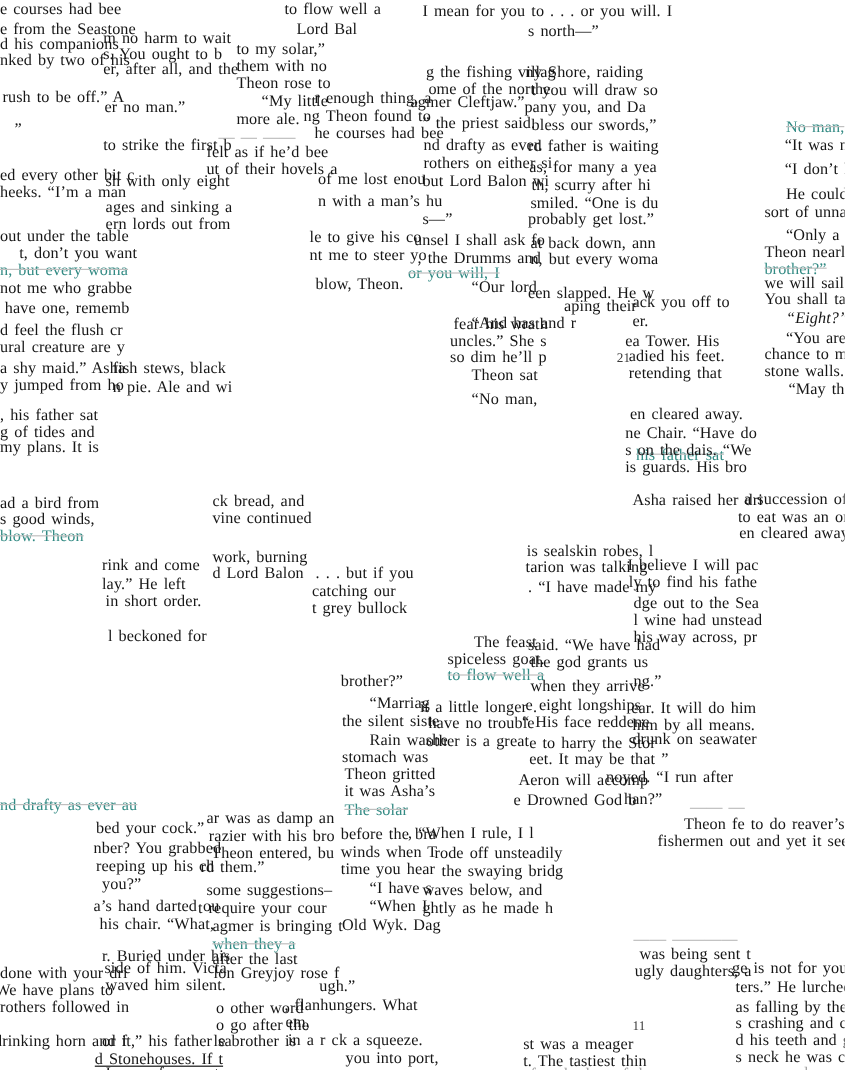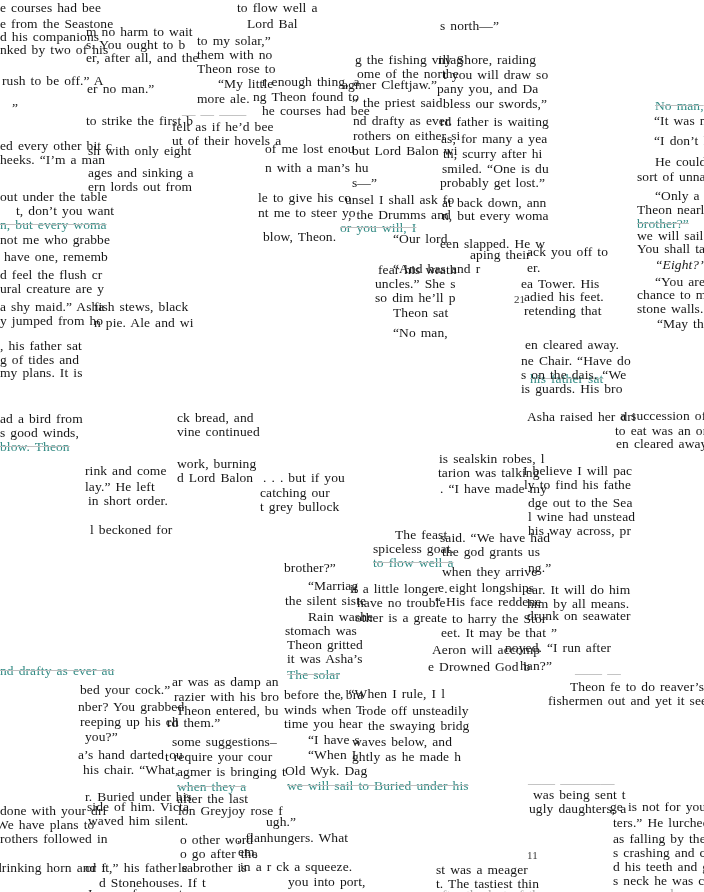--- a/index.html
+++ b/index.html
@@ -73,20 +73,21 @@
     <div class="frag" style="left: 197px; top: 62px;">Theon rose to</div>
     <div class="frag" style="left: 218px; top: 77px;">“My little</div>
     <div class="frag" style="left: 262px; top: 75px;">r enough thing, a</div>
     <div class="frag" style="left: 342px; top: 78px;">agmer Cleftjaw.”</div>
     <div class="frag" style="left: 197px; top: 92px;">more ale.</div>
     <div class="frag" style="left: 253px; top: 90px;">ng Theon found to</div>
     <div class="frag f" style="left: 182px; top: 107px;">— — ——</div>
     <div class="frag" style="left: 262px; top: 104px;">he courses had bee</div>
     <div class="frag" style="left: 352px; top: 96px;">” the priest said.</div>
     <div class="frag" style="left: 443px; top: 97px;">bless our swords,”</div>
+    <div class="frag" style="left: 352px; top: 2px;">I mean for you to . . . or you will. I</div>
     <div class="frag" style="left: 440px; top: 19px;">s north—”</div>
     <div class="frag" style="left: 355px; top: 53px;">g the fishing villag</div>
     <div class="frag" style="left: 438px; top: 53px;">ny Shore, raiding</div>
     <div class="frag" style="left: 357px; top: 67px;">ome of the northe</div>
     <div class="frag" style="left: 443px; top: 68px;">t you will draw so</div>
     <div class="frag" style="left: 437px; top: 82px;">pany you, and Da</div>
     <div class="frag" style="left: 353px; top: 114px;">nd drafty as ever.</div>
     <div class="frag" style="left: 440px; top: 115px;">rd father is waiting</div>
     <div class="frag" style="left: 353px; top: 129px;">rothers on either si</div>
     <div class="frag" style="left: 441px; top: 132px;">as, for many a yea</div>
@@ -188,21 +189,20 @@
     <div class="frag" style="left: 340px; top: 687px;">, “When I rule, I l</div>
     <div class="frag" style="left: 284px; top: 703px;">winds when T</div>
     <div class="frag" style="left: 362px; top: 704px;">rode off unsteadily</div>
     <div class="frag" style="left: 284px; top: 717px;">time you hear</div>
     <div class="frag" style="left: 368px; top: 719px;">the swaying bridg</div>
     <div class="frag" style="left: 308px; top: 733px;">“I have s</div>
     <div class="frag" style="left: 352px; top: 735px;">waves below, and</div>
     <div class="frag" style="left: 308px; top: 748px;">“When I</div>
     <div class="frag" style="left: 352px; top: 750px;">ghtly as he made h</div>
     <div class="frag" style="left: 285px; top: 764px;">Old Wyk. Dag</div>
-    <div class="frag k" style="left: 287px; top: 779px;">we will sail to  Buried under his</div>
     <div class="frag" style="left: 172px; top: 675px;">ar was as damp an</div>
     <div class="frag" style="left: 80px; top: 683px;">bed your cock.”</div>
     <div class="frag" style="left: 174px; top: 690px;">razier with his bro</div>
     <div class="frag" style="left: 78px; top: 700px;">nber? You grabbed</div>
     <div class="frag" style="left: 176px; top: 704px;">Theon entered, bu</div>
     <div class="frag" style="left: 80px; top: 715px;">reeping up his ch</div>
     <div class="frag" style="left: 167px; top: 716px;">rd them.”</div>
     <div class="frag" style="left: 85px; top: 730px;">you?”</div>
     <div class="frag" style="left: 172px; top: 735px;">some suggestions–</div>
     <div class="frag" style="left: 78px; top: 748px;">a’s hand darted ou</div>
@@ -222,21 +222,21 @@
     <div class="frag" style="left: 266px; top: 815px;">ugh.”</div>
     <div class="frag" style="left: 0px; top: 832px;">rothers followed in</div>
     <div class="frag" style="left: 180px; top: 833px;">o other word</div>
     <div class="frag" style="left: 237px; top: 831px;">, flanhungers. What</div>
     <div class="frag" style="left: 238px; top: 845px;">em,</div>
     <div class="frag" style="left: 180px; top: 847px;">o go after the</div>
     <div class="frag" style="left: -5px; top: 861px;">drinking horn and f</div>
     <div class="frag" style="left: 85px; top: 861px;">or it,” his father sa</div>
     <div class="frag" style="left: 178px; top: 861px;">le brother is</div>
     <div class="frag" style="left: 240px; top: 860px;">in a r ck a squeeze.</div>
-    <div class="frag" style="left: 99px; top: 876px;">d Stonehouses. If t</div>
+    <div class="frag" style="left: 79px; top: 876px; text-decoration: underline;">d Stonehouses. If t</div>
     <div class="frag" style="left: 288px; top: 875px;">you into port,</div>
     <div class="frag" style="left: 88px; top: 887px;">I mean for you to</div>
     <div class="frag f" style="left: 528px; top: 776px;">—— ————</div>
     <div class="frag" style="left: 533px; top: 788px;">was being sent t</div>
     <div class="frag" style="left: 529px; top: 802px;">ugly daughters, a</div>
     <div class="frag" style="left: 610px; top: 800px;">ge is not for you,”</div>
     <div class="frag" style="left: 613px; top: 816px;">ters.” He lurched t</div>
     <div class="frag" style="left: 613px; top: 832px;">as falling by the ti</div>
     <div class="frag" style="left: 613px; top: 846px;">s crashing and chu</div>
     <div class="frag" style="left: 613px; top: 860px;">d his teeth and grip</div>

